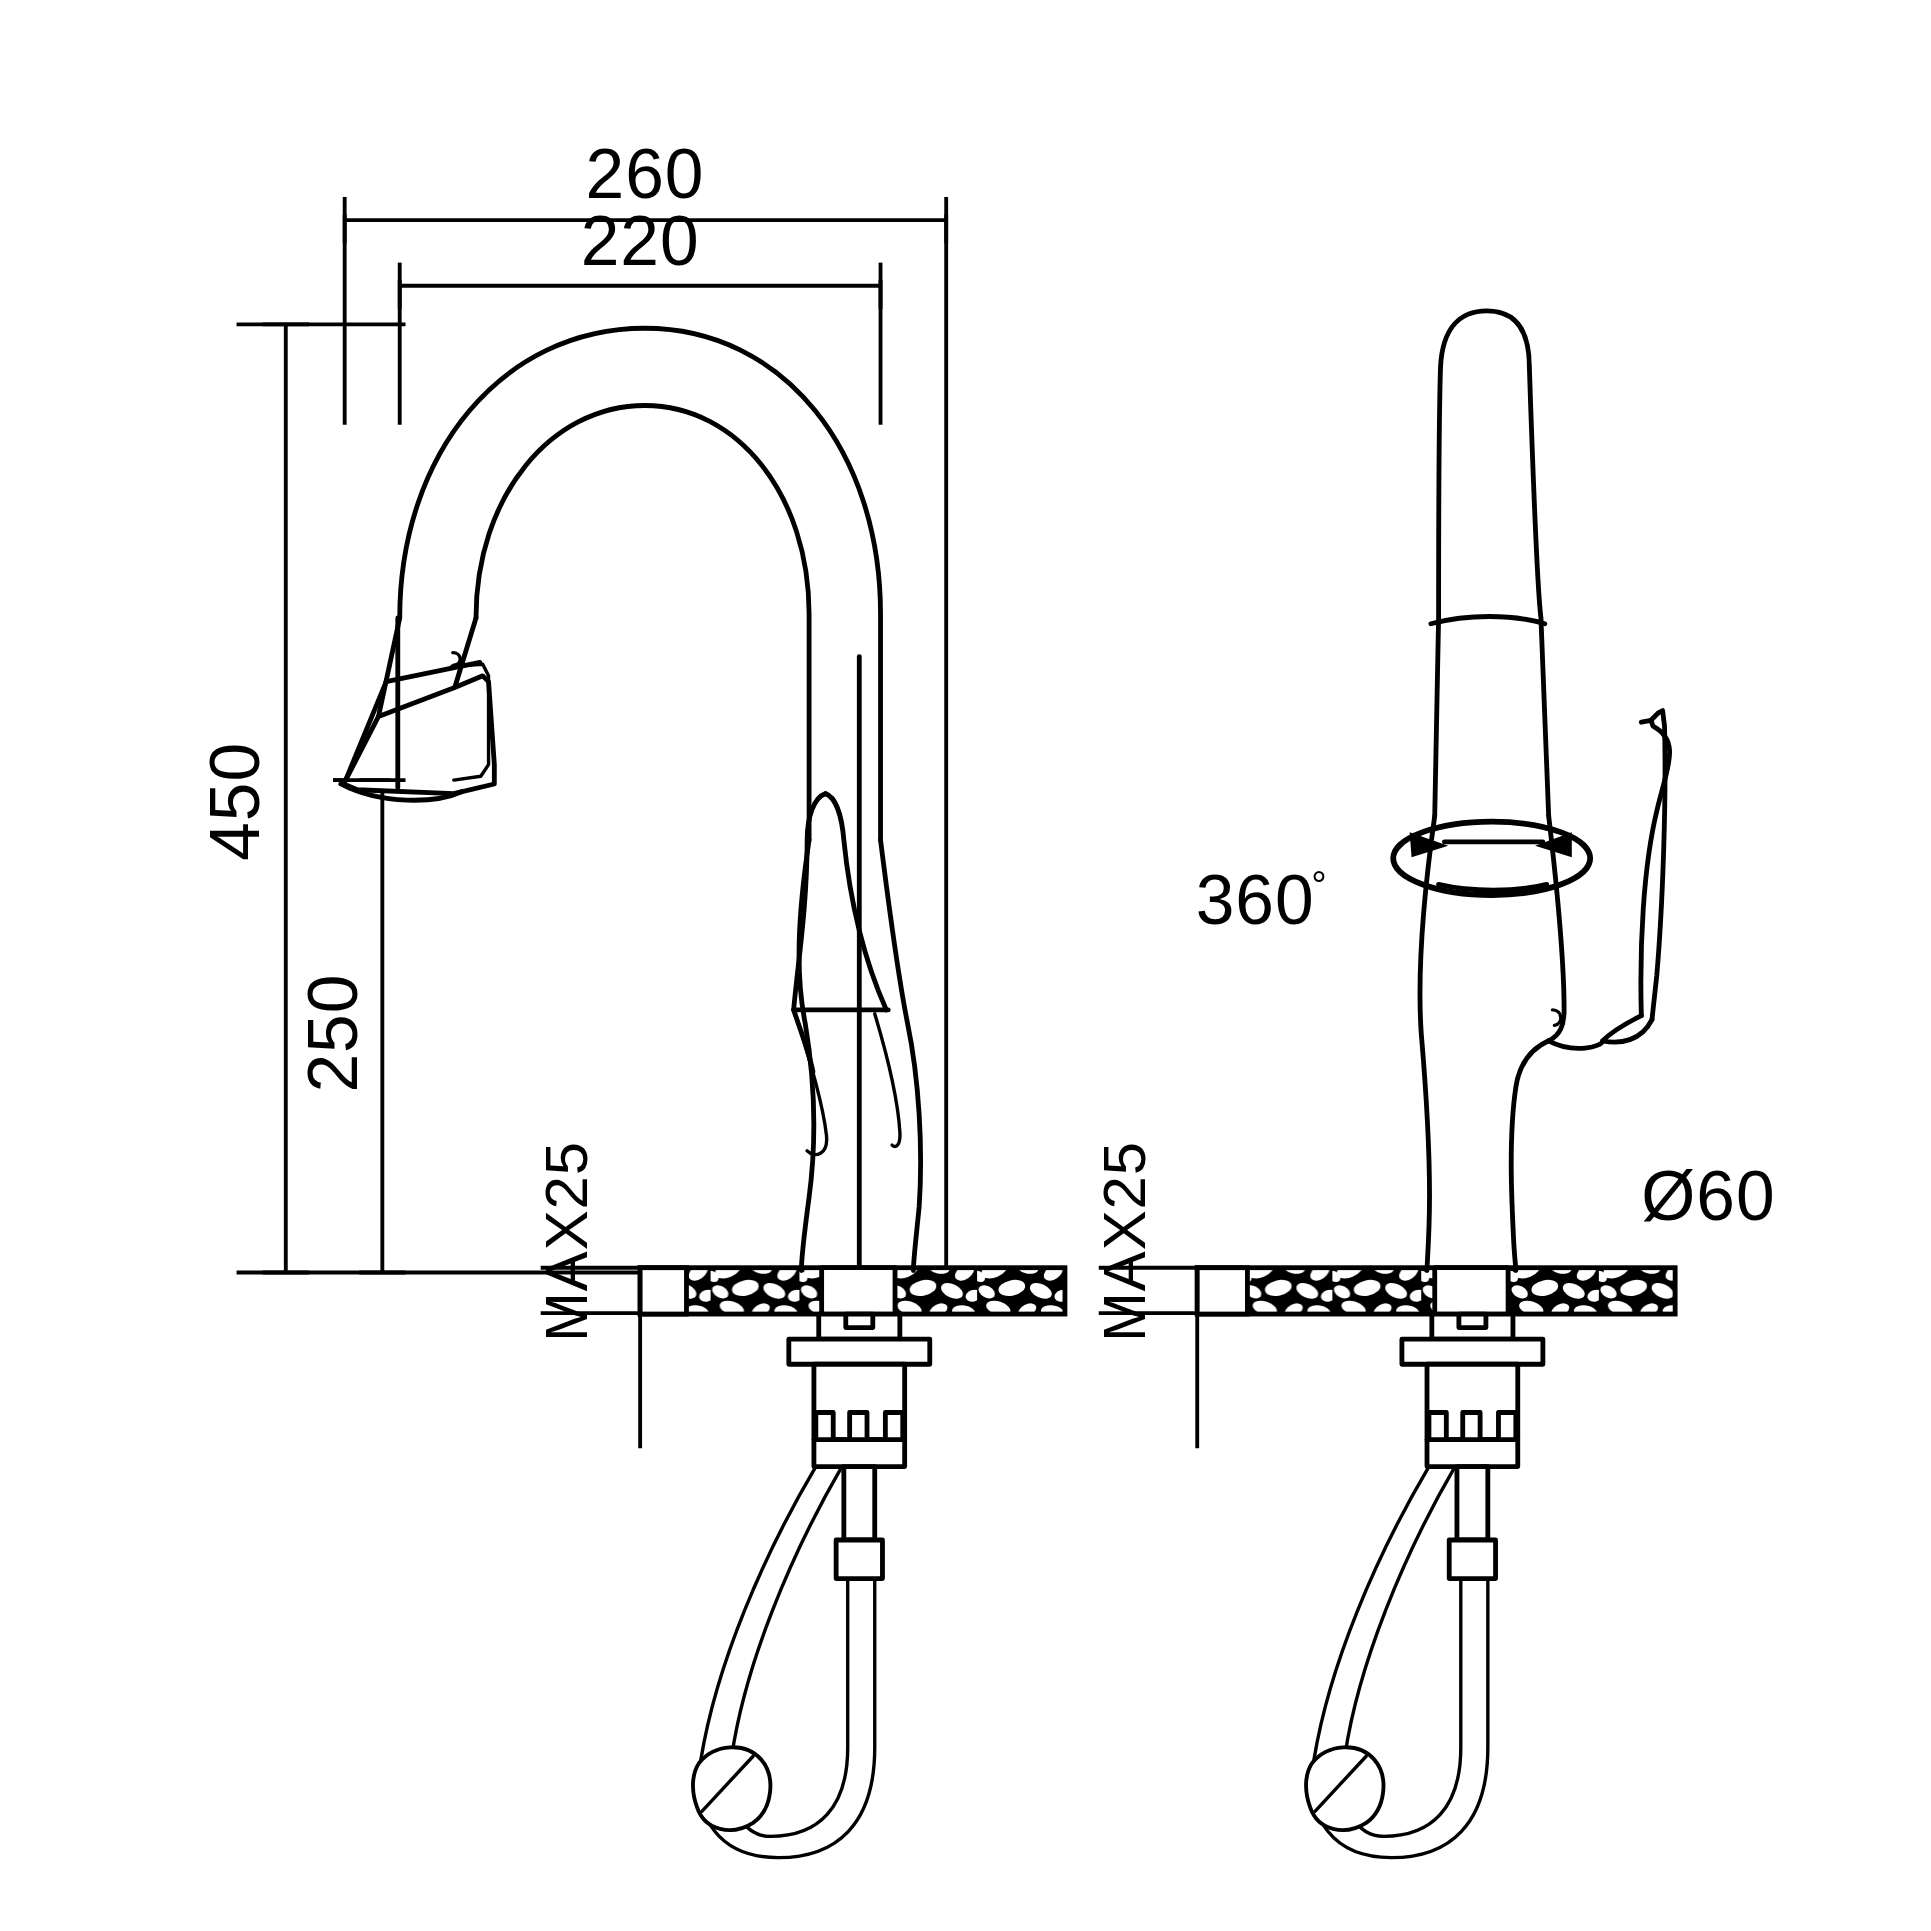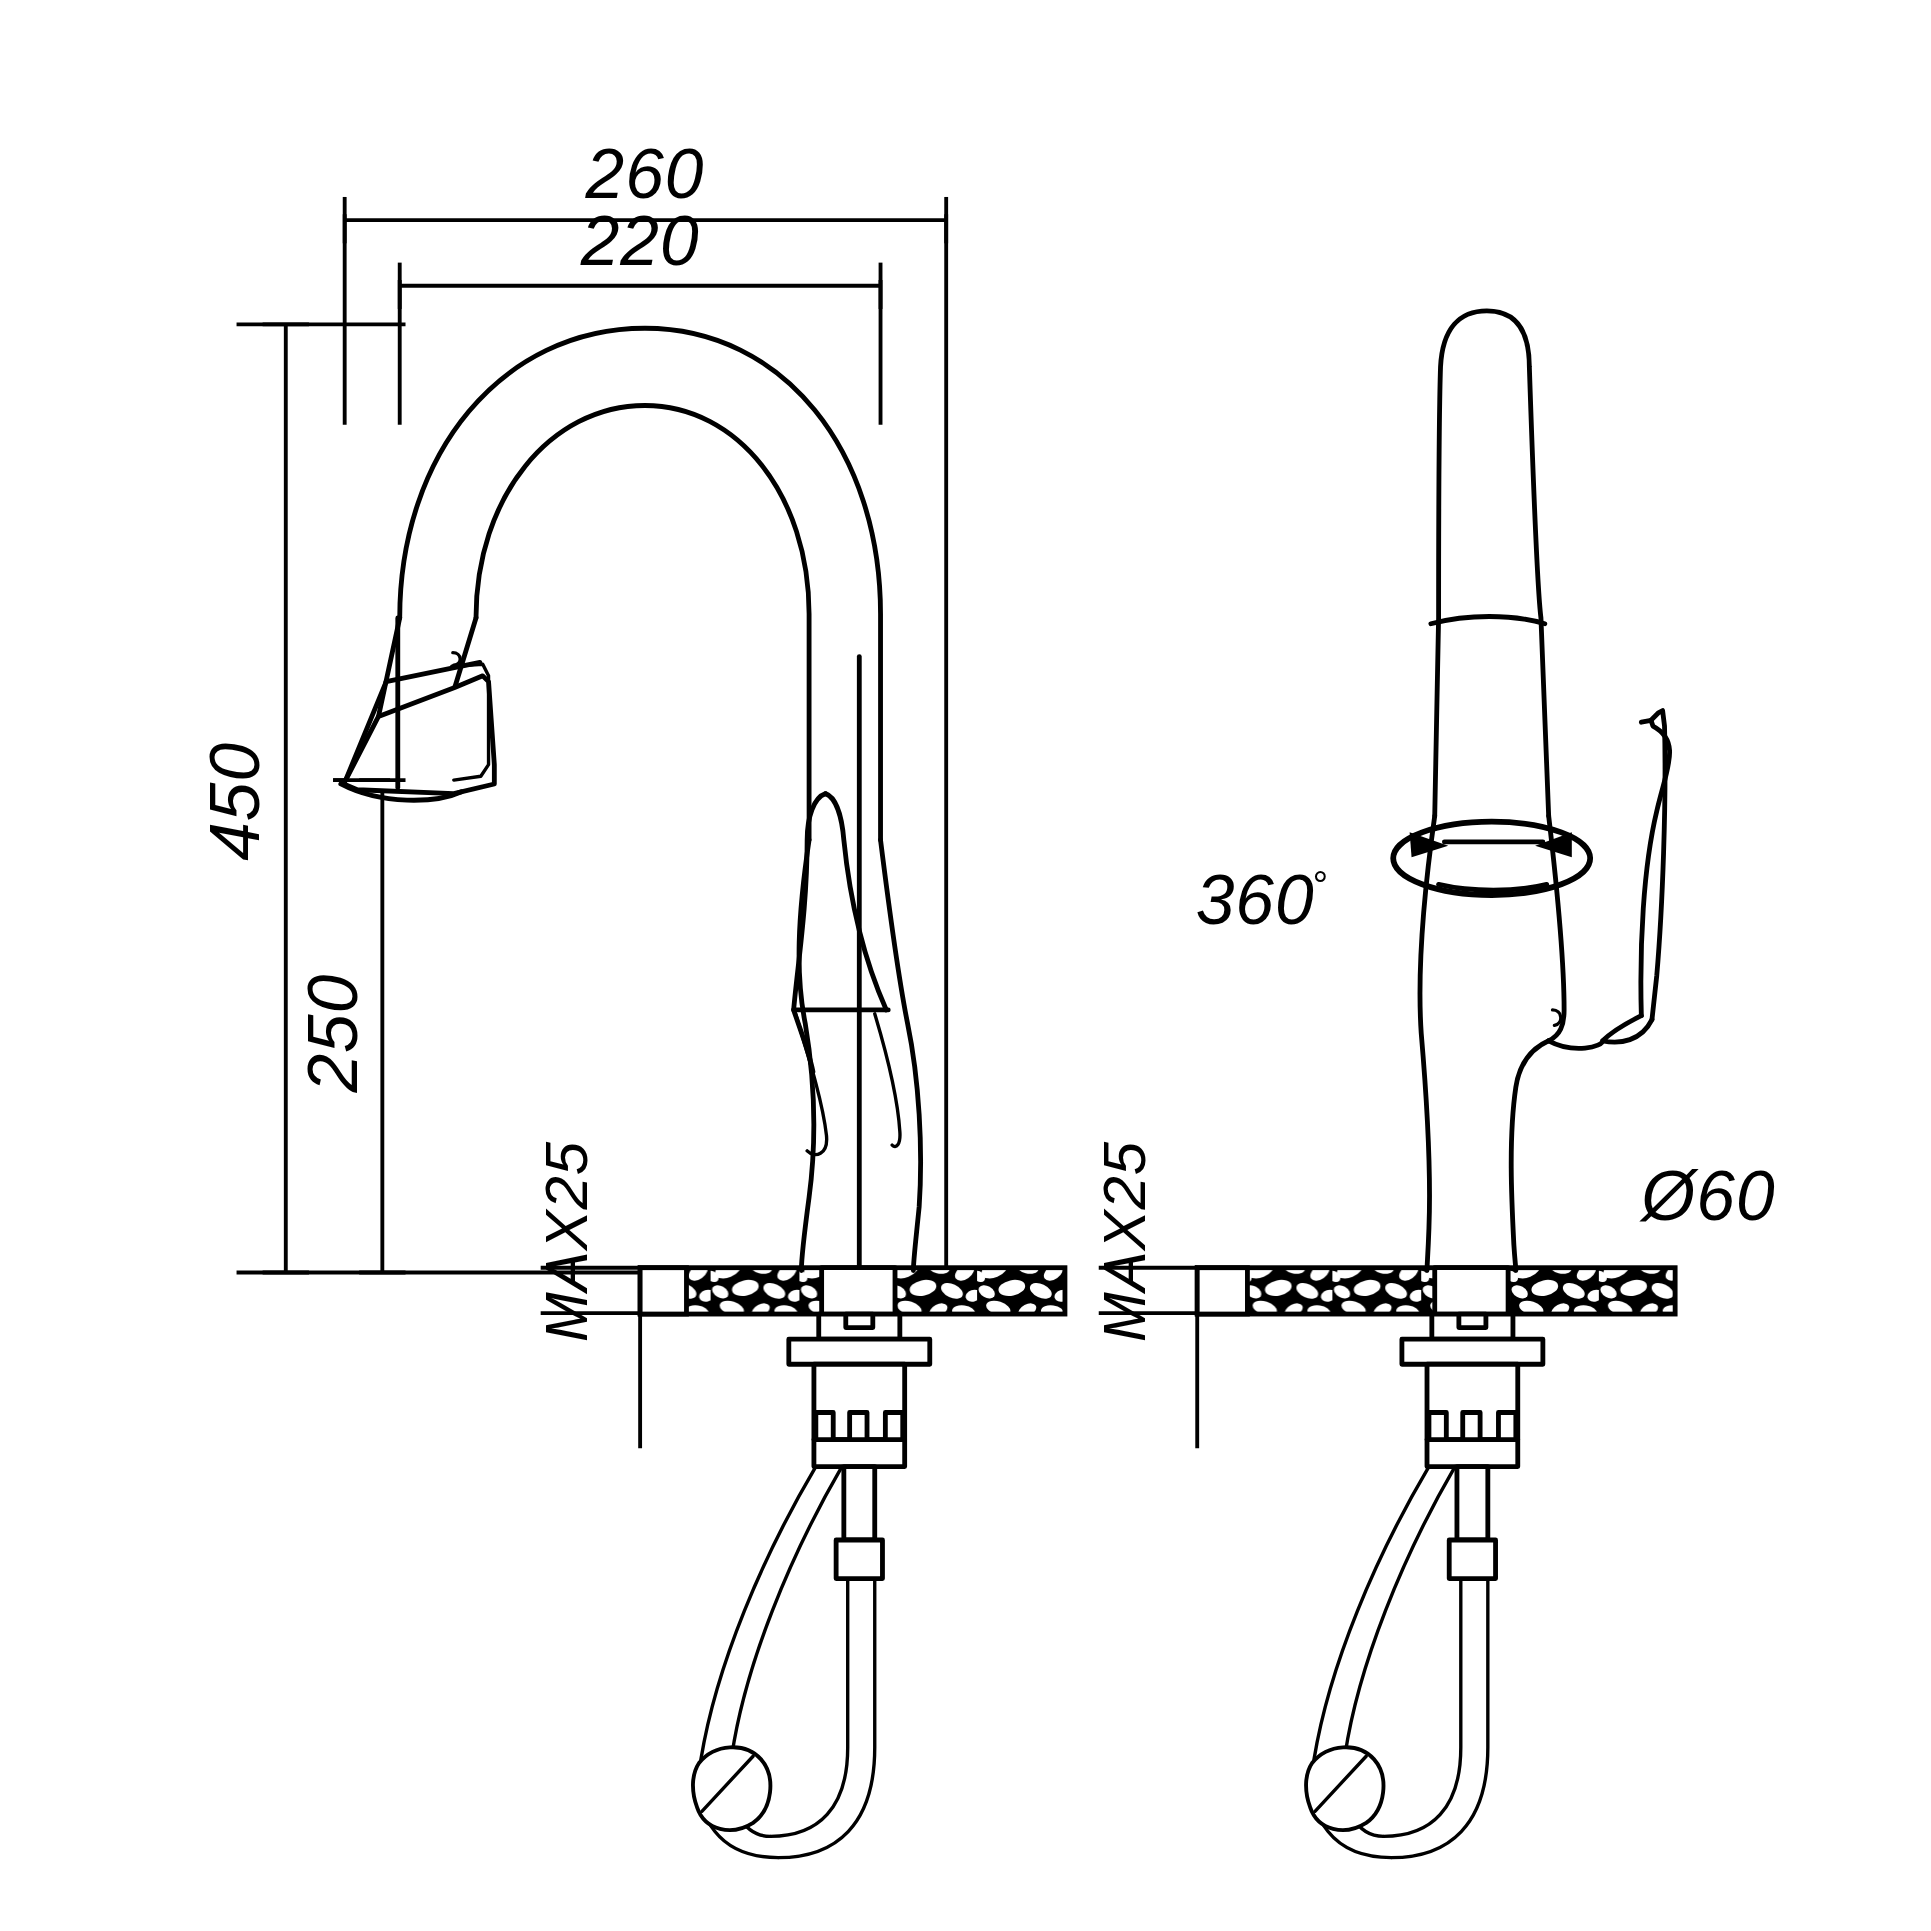--- a/index.html
+++ b/index.html
@@ -11,21 +11,20 @@
     width: 1931px;
     height: 1931px;
     font-family: "Liberation Sans", sans-serif;
     overflow: hidden;
   }
   #drawing-root {
     position: relative;
     width: 1931px;
     height: 1931px;
     background: #ffffff;
-    font-style: italic;
   }
   svg.sheet {
     display: block;
     width: 1931px;
     height: 1931px;
   }
   .outline {
     fill: none;
     stroke: #000000;
     stroke-width: 5;

